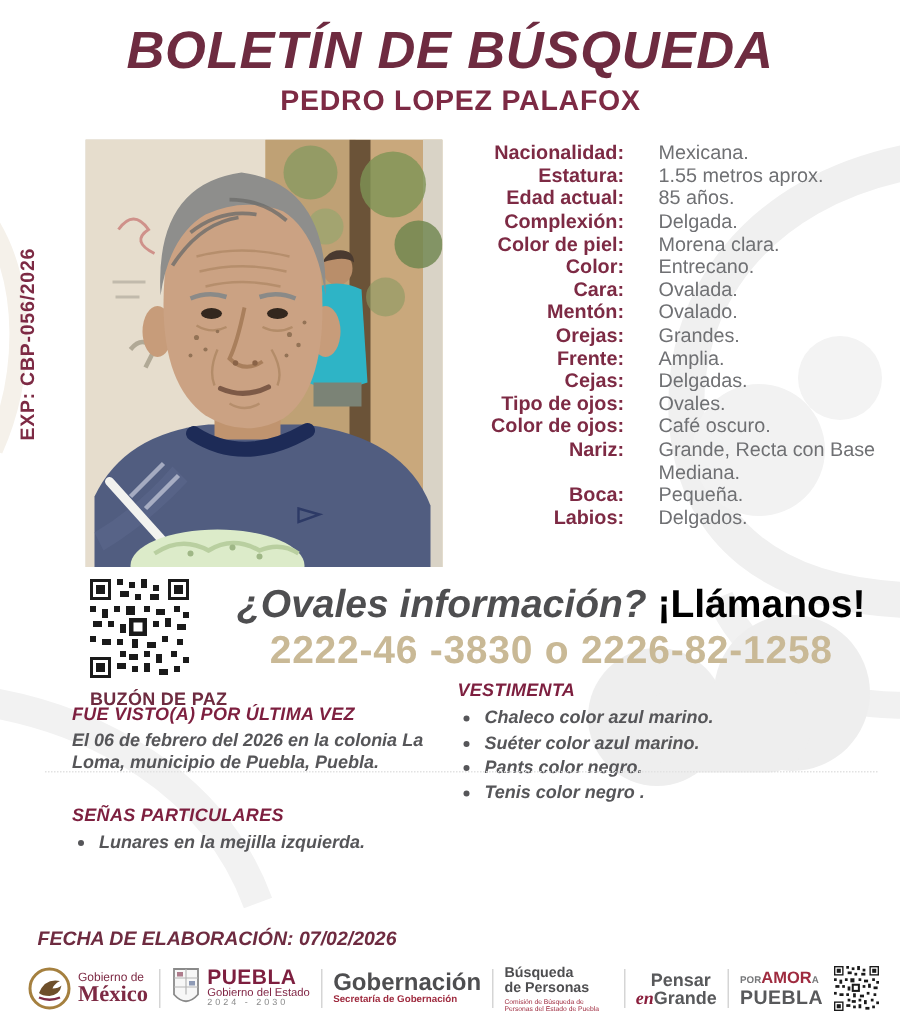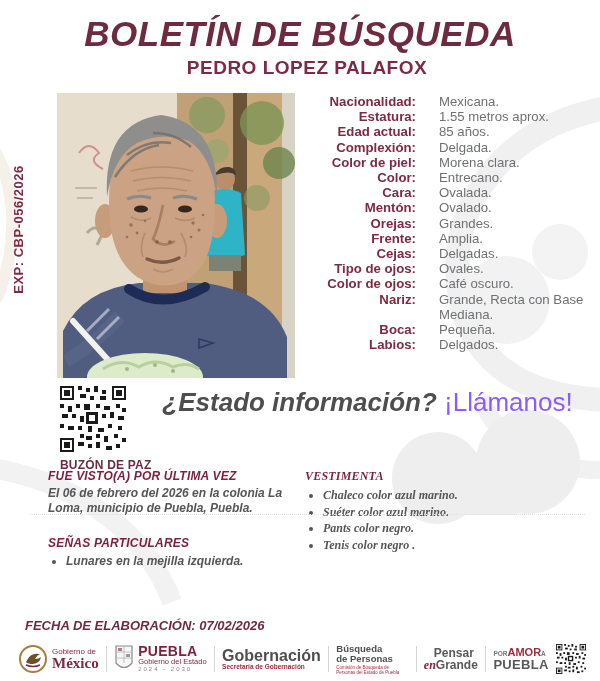--- a/index.html
+++ b/index.html
@@ -26,29 +26,29 @@
   .attr-row{display:flex;font-size:13.2px;line-height:15.2px;}
   .attr-label{width:116px;min-width:116px;text-align:right;font-weight:bold;color:#7d2a44;padding-right:23px;white-space:nowrap;}
   .attr-value{flex:1;color:#6f7073;}
 
   
   .qr-box{position:absolute;left:60px;top:386px;width:86px;text-align:left;}
   .qr-caption{font-size:12px;font-weight:bold;color:#6e2b40;margin-top:2px;white-space:nowrap;letter-spacing:.2px;}
   .contact{position:absolute;left:145px;top:388px;width:445px;text-align:center;}
   .contact-line1{font-size:26px;line-height:28px;color:#4e4e50;white-space:nowrap;}
   .contact-q{font-weight:bold;font-style:italic;}
-  .contact-c{font-weight:normal;color:#8b5cf6;}
+  .contact-c{font-weight:bold;color:#000000;}
   .phones{font-size:26px;line-height:28px;font-weight:bold;color:#c9b996;margin-top:3px;letter-spacing:.5px;white-space:nowrap;}
 
   
   .block-h{font-size:12px;font-weight:bold;font-style:italic;color:#7d1f3f;letter-spacing:.2px;}
   .block-t{font-size:12px;font-weight:bold;font-style:italic;color:#565659;margin-top:3px;line-height:15px;}
   .lastseen{position:absolute;left:48px;top:469px;width:252px;}
   .senas{position:absolute;left:48px;top:536px;width:260px;}
-  .clothing{position:absolute;left:305px;top:469px;width:282px;font-family:Liberation Serif, serif;}
+  .clothing{position:absolute;left:305px;top:453px;width:282px;}
   ul.blist{margin:3px 0 0 0;padding-left:18px;}
   ul.blist li{font-size:12px;font-weight:bold;font-style:italic;color:#565659;line-height:16.5px;}
   .dotline{position:absolute;left:30px;right:15px;top:514px;border-top:1px dotted #e2e2e2;}
 
   
   .date{position:absolute;left:25px;top:618px;font-size:13px;font-weight:bold;font-style:italic;color:#6e2b40;}
   .logos{position:absolute;left:18px;right:14px;top:640px;height:38px;display:flex;align-items:center;justify-content:space-between;}
   .sep{width:1px;height:26px;background:#d5d5d5;}
   .lg{display:flex;align-items:center;gap:4px;}
   .col{display:flex;flex-direction:column;justify-content:center;}
@@ -297,23 +297,24 @@
             <rect x="18" y="28" width="2" height="3"></rect>
             <rect x="23" y="30" width="3" height="2"></rect>
             <rect x="28" y="29" width="2" height="2"></rect>
         </g>
       </svg>
       <div class="qr-caption">BUZÓN DE PAZ</div>
     </div>
 
     <div class="contact">
       <div class="contact-line1">
-        <span class="contact-q">¿Estado información?</span>
+        <span class="contact-q">¿Ovales información?</span>
         <span class="contact-c">¡Llámanos!</span>
       </div>
+      <div class="phones">2222-46 -3830 o 2226-82-1258</div>
     </div>
 
     <div class="lastseen">
       <div class="block-h">FUE VISTO(A) POR ÚLTIMA VEZ</div>
       <div class="block-t">El 06 de febrero del 2026 en la colonia La Loma, municipio de Puebla, Puebla.</div>
     </div>
 
     <div class="clothing">
       <div class="block-h">VESTIMENTA</div>
       <ul class="blist">

